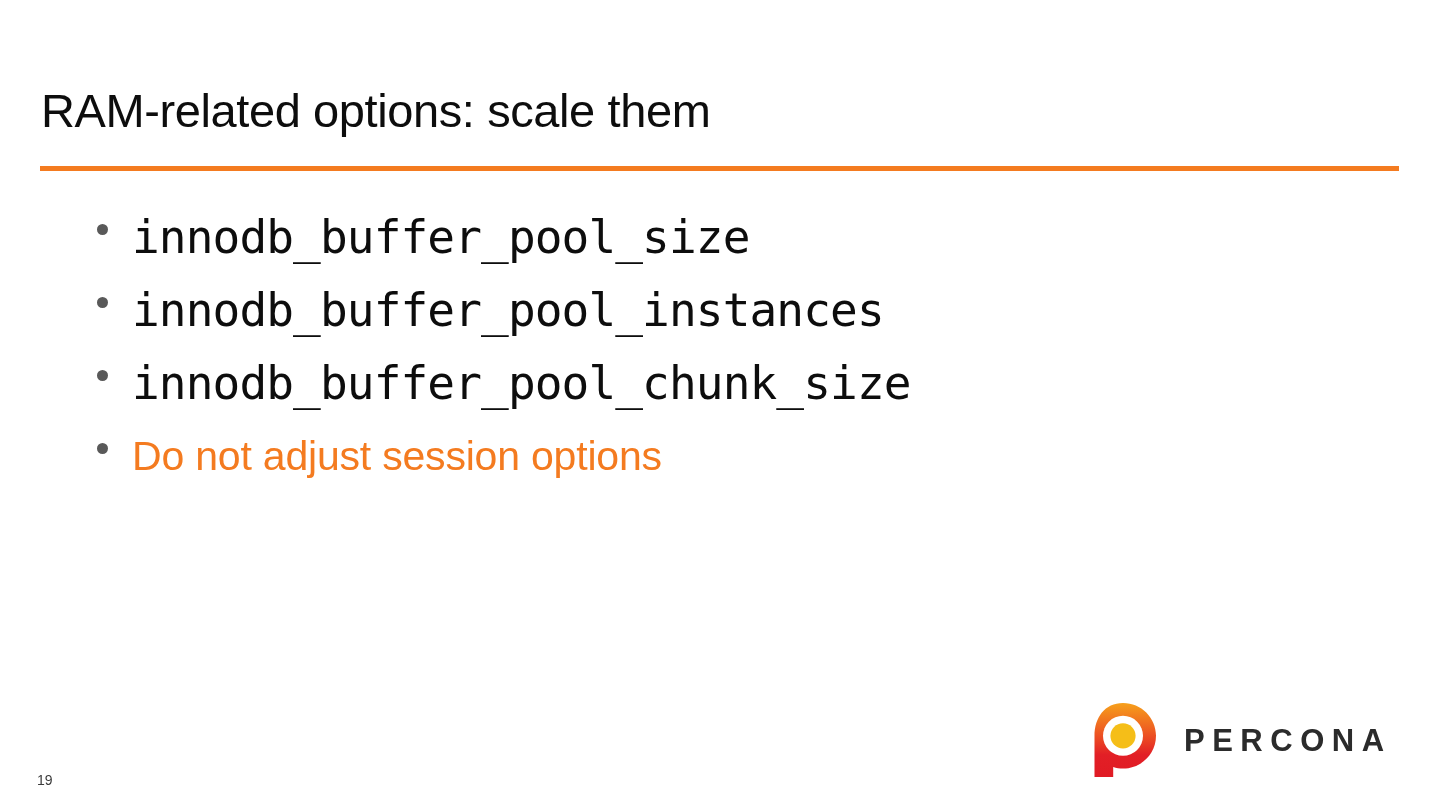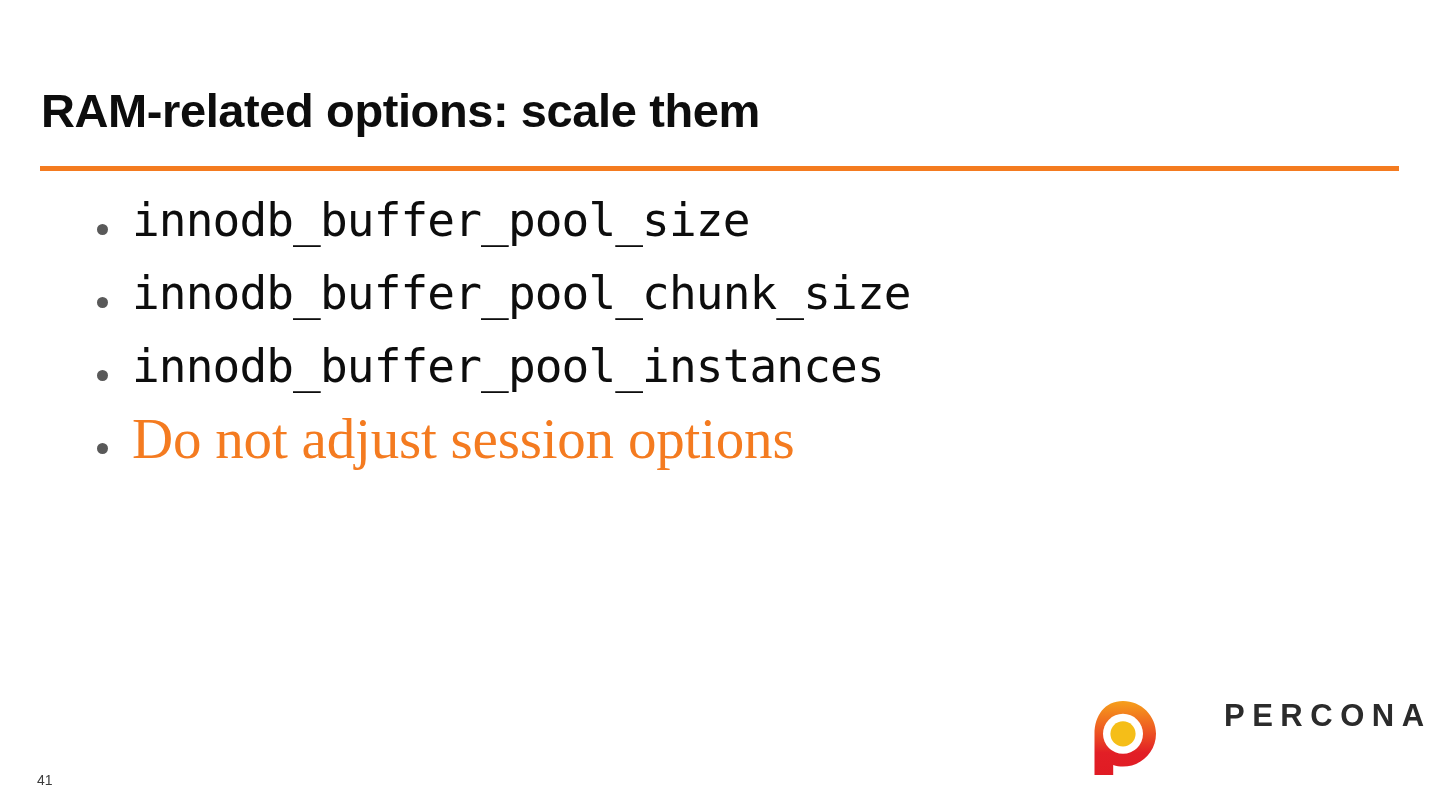--- a/index.html
+++ b/index.html
@@ -18,21 +18,21 @@
     overflow: hidden;
   }
 
   
   .slide-title {
     position: absolute;
     left: 41px;
     top: 52px;
     width: 1340px;
     font-family: "Liberation Sans", sans-serif;
-    font-weight: bold;
+    font-weight: normal;
     font-size: 47px;
     line-height: 56px;
     letter-spacing: -0.4px;
     color: #0d0d0d;
     white-space: nowrap;
   }
 
   
   .title-rule {
     position: absolute;
@@ -51,21 +51,21 @@
     width: 1300px;
     list-style: none;
     margin: 0;
     padding: 0;
   }
   .bullet-item {
     position: relative;
     height: 73px;
     padding-left: 44px;
     display: flex;
-    align-items: flex-start;
+    align-items: flex-end;
   }
   .bullet-dot {
     position: absolute;
     left: 9px;
     top: 50%;
     width: 11px;
     height: 11px;
     margin-top: -5px;
     border-radius: 50%;
     background: #595959;
@@ -77,22 +77,22 @@
   .bullet-item.mono .bullet-text {
     font-family: "DejaVu Sans Mono", "Liberation Mono", monospace;
     font-size: 47px;
     line-height: 56px;
     letter-spacing: -0.9px;
     color: #0d0d0d;
     transform: scaleX(0.98);
     transform-origin: left center;
   }
   .bullet-item.accent .bullet-text {
-    font-family: Liberation Serif, serif;
-    font-size: 57px;
+    font-family: Liberation Sans, sans-serif;
+    font-size: 41px;
     line-height: 56px;
     letter-spacing: -0.2px;
     color: #F47B20;
   }
 
   
   .page-number {
     position: absolute;
     left: 37px;
     top: 772px;
@@ -103,21 +103,21 @@
   }
 
   
   .logo {
     position: absolute;
     left: 1086px;
     top: 700px;
     width: 312px;
     height: 80px;
     display: flex;
-    gap: 40px;
+    align-items: center;
   }
   .logo-mark {
     width: 74px;
     height: 76px;
     flex: 0 0 auto;
     display: block;
   }
   .logo-word {
     margin-left: 24px;
     font-family: "Liberation Sans", sans-serif;
@@ -141,37 +141,37 @@
   <ul class="bullet-list">
 
     <li class="bullet-item mono">
       <span class="bullet-dot"></span>
       <span class="bullet-text">innodb_buffer_pool_size</span>
     </li>
 
 
     <li class="bullet-item mono">
       <span class="bullet-dot"></span>
-      <span class="bullet-text">innodb_buffer_pool_chunk_size</span>
+      <span class="bullet-text">innodb_buffer_pool_instances</span>
     </li>
 
     <li class="bullet-item mono">
       <span class="bullet-dot"></span>
-      <span class="bullet-text">innodb_buffer_pool_instances</span>
+      <span class="bullet-text">innodb_buffer_pool_chunk_size</span>
     </li>
 
 
     <li class="bullet-item accent">
       <span class="bullet-dot"></span>
       <span class="bullet-text">Do not adjust session options</span>
     </li>
 
   </ul>
 
-  <div class="page-number">41</div>
+  <div class="page-number">19</div>
 
   <div class="logo">
     <svg class="logo-mark" viewBox="0 0 74 76">
       <defs>
         <linearGradient id="pgrad" x1="0" y1="0" x2="0" y2="1">
           <stop offset="0%" stop-color="#F6A01B"></stop>
           <stop offset="38%" stop-color="#EE5B22"></stop>
           <stop offset="70%" stop-color="#E21F26"></stop>
           <stop offset="100%" stop-color="#E01B24"></stop>
         </linearGradient>

